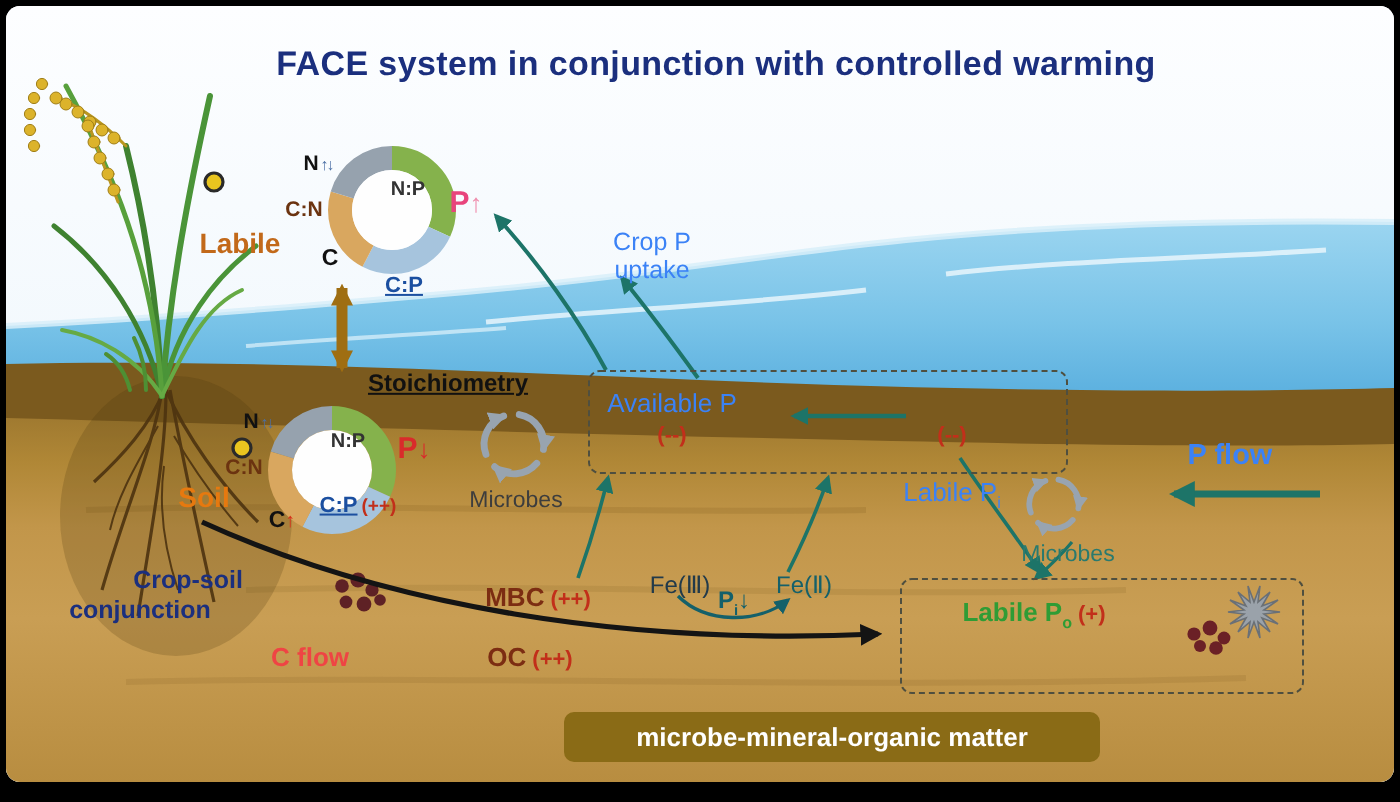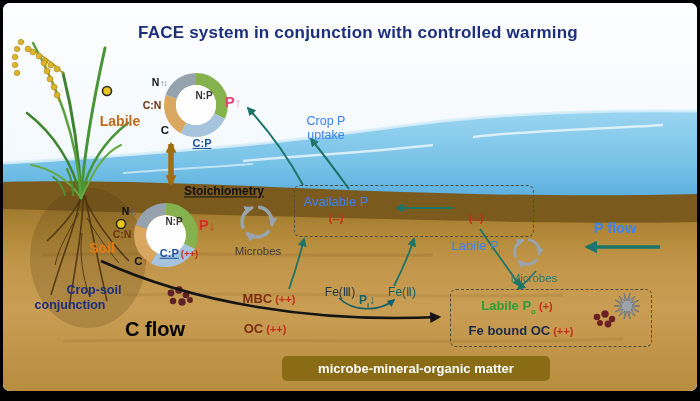--- a/index.html
+++ b/index.html
@@ -212,34 +212,33 @@
   <div class="lbl underline" style="left:221px;top:160px;font-size:12px;font-weight:600;color:#111;">Stoichiometry</div>
   <div class="lbl teal" style="left:323px;top:119px;font-size:12.5px;">Crop P</div>
   <div class="lbl teal" style="left:323px;top:133px;font-size:12.5px;">uptake</div>
 
   <div class="lbl teal" style="left:333px;top:199px;font-size:13px;">Available P</div>
   <div class="lbl red b sm" style="left:333px;top:215px;">(--)</div>
   <div class="lbl teal" style="left:473px;top:199px;font-size:13px;margin-top:46px;"><span>Labile P</span><sub>i</sub></div>
   <div class="lbl red b sm" style="left:473px;top:215px;">(--)</div>
 
   <div class="lbl b teal" style="left:612px;top:226px;font-size:14.5px;">P flow</div>
-  <div class="lbl b" style="left:152px;top:326px;font-size:20px;color:#000000;">C flow</div>
+  <div class="lbl b" style="left:152px;top:326px;font-size:13px;color:#ef4444;">C flow</div>
 
   <div class="lbl" style="left:255px;top:248px;font-size:11.5px;color:#3d3d3d;">Microbes</div>
   <div class="lbl" style="left:531px;top:275px;font-size:11.5px;color:#2a7a6e;">Microbes</div>
 
   <div class="lbl" style="left:266px;top:296px;font-size:13px;"><span class="b maroon">MBC</span><span class="chg">(++)</span></div>
   <div class="lbl" style="left:262px;top:326px;font-size:13px;"><span class="b maroon">OC</span><span class="chg">(++)</span></div>
 
   <div class="lbl" style="left:337px;top:290px;font-size:12px;color:#223a4a;">Fe(Ⅲ)</div>
   <div class="lbl dteal" style="left:364px;top:299px;font-size:12px;font-weight:600;"><span>P</span><sub>i</sub><span>↓</span></div>
   <div class="lbl dteal" style="left:399px;top:290px;font-size:12px;">Fe(Ⅱ)</div>
 
   <div class="lbl" style="left:514px;top:305px;font-size:13px;"><span class="b green">Labile P</span><sub class="b green">o</sub><span class="chg">(+)</span></div>
-  <div class="lbl" style="left:518px;top:328px;font-size:13px;"><span class="b" style="color:#1b2a4a;">Fe bound OC</span><span class="chg">(++)</span></div>
 
   <div class="lbl ring-lbl" style="left:156px;top:80px;"><span>N</span><span class="narrows">↑↓</span></div>
   <div class="lbl" style="left:149px;top:103px;font-size:10.5px;font-weight:bold;color:#6b3310;">C:N</div>
   <div class="lbl ring-lbl" style="left:162px;top:127px;font-size:11.5px;">C</div>
   <div class="lbl" style="left:201px;top:92px;font-size:10px;font-weight:600;color:#333;">N:P</div>
   <div class="lbl underline" style="left:199px;top:111px;font-size:11px;font-weight:bold;color:#1b4fa0;">C:P</div>
   <div class="lbl pup" style="left:230px;top:99px;"><span>P</span><span class="arr">↑</span></div>
 
   <div class="lbl ring-lbl" style="left:126px;top:209px;"><span>N</span><span class="narrows">↑↓</span></div>
   <div class="lbl" style="left:119px;top:232px;font-size:10.5px;font-weight:bold;color:#6b3310;">C:N</div>

